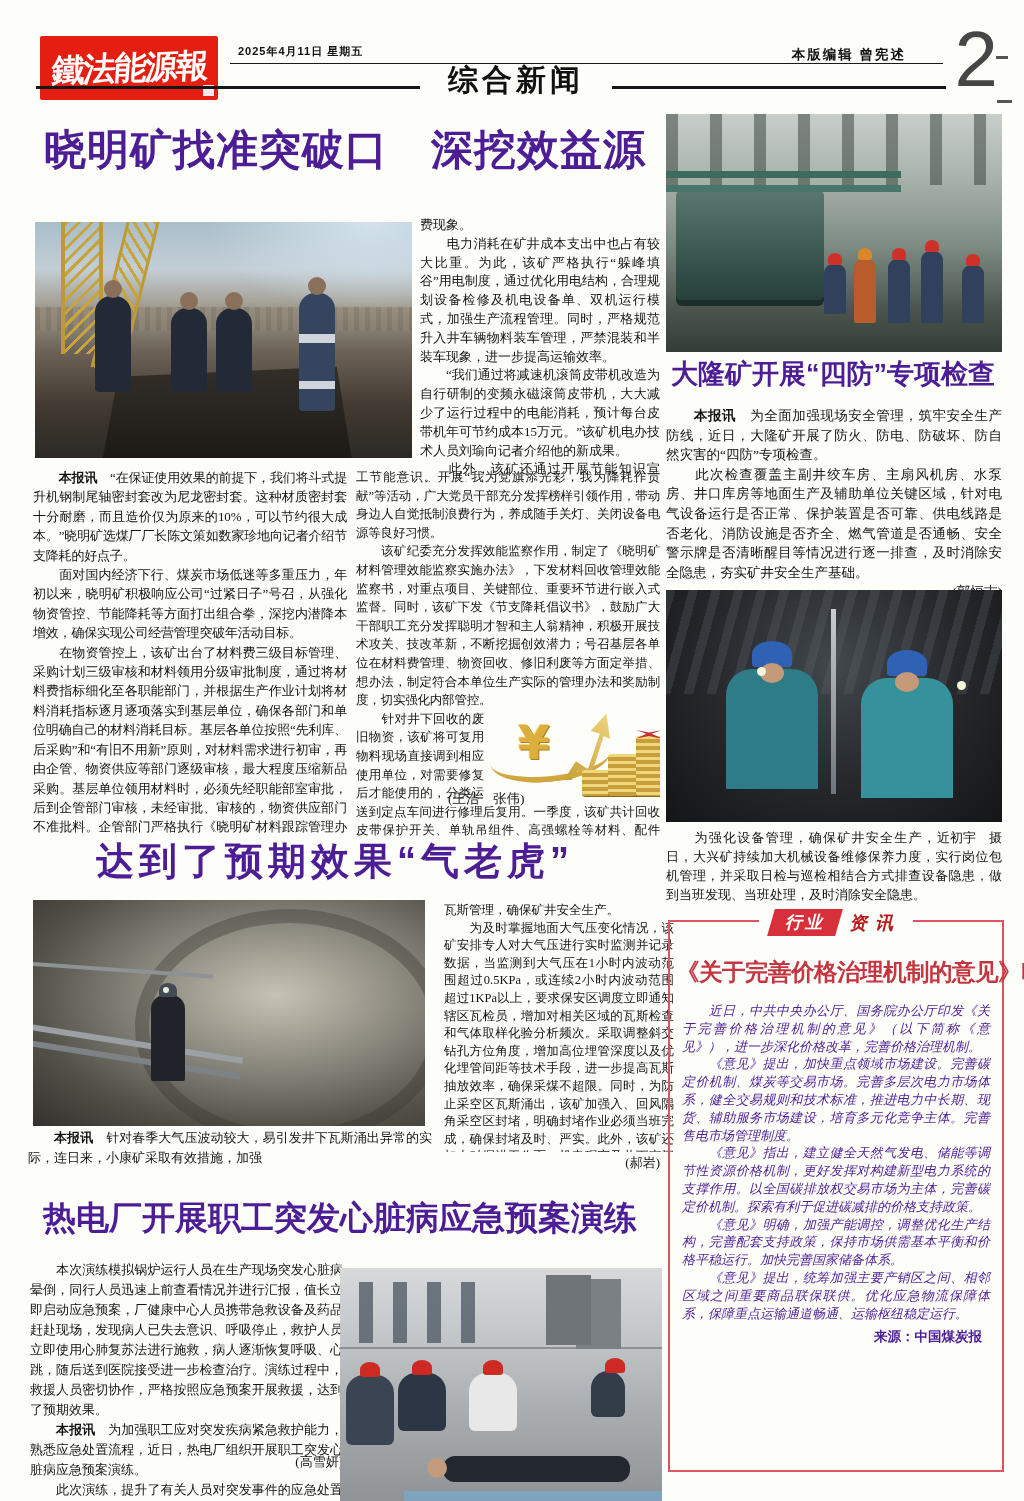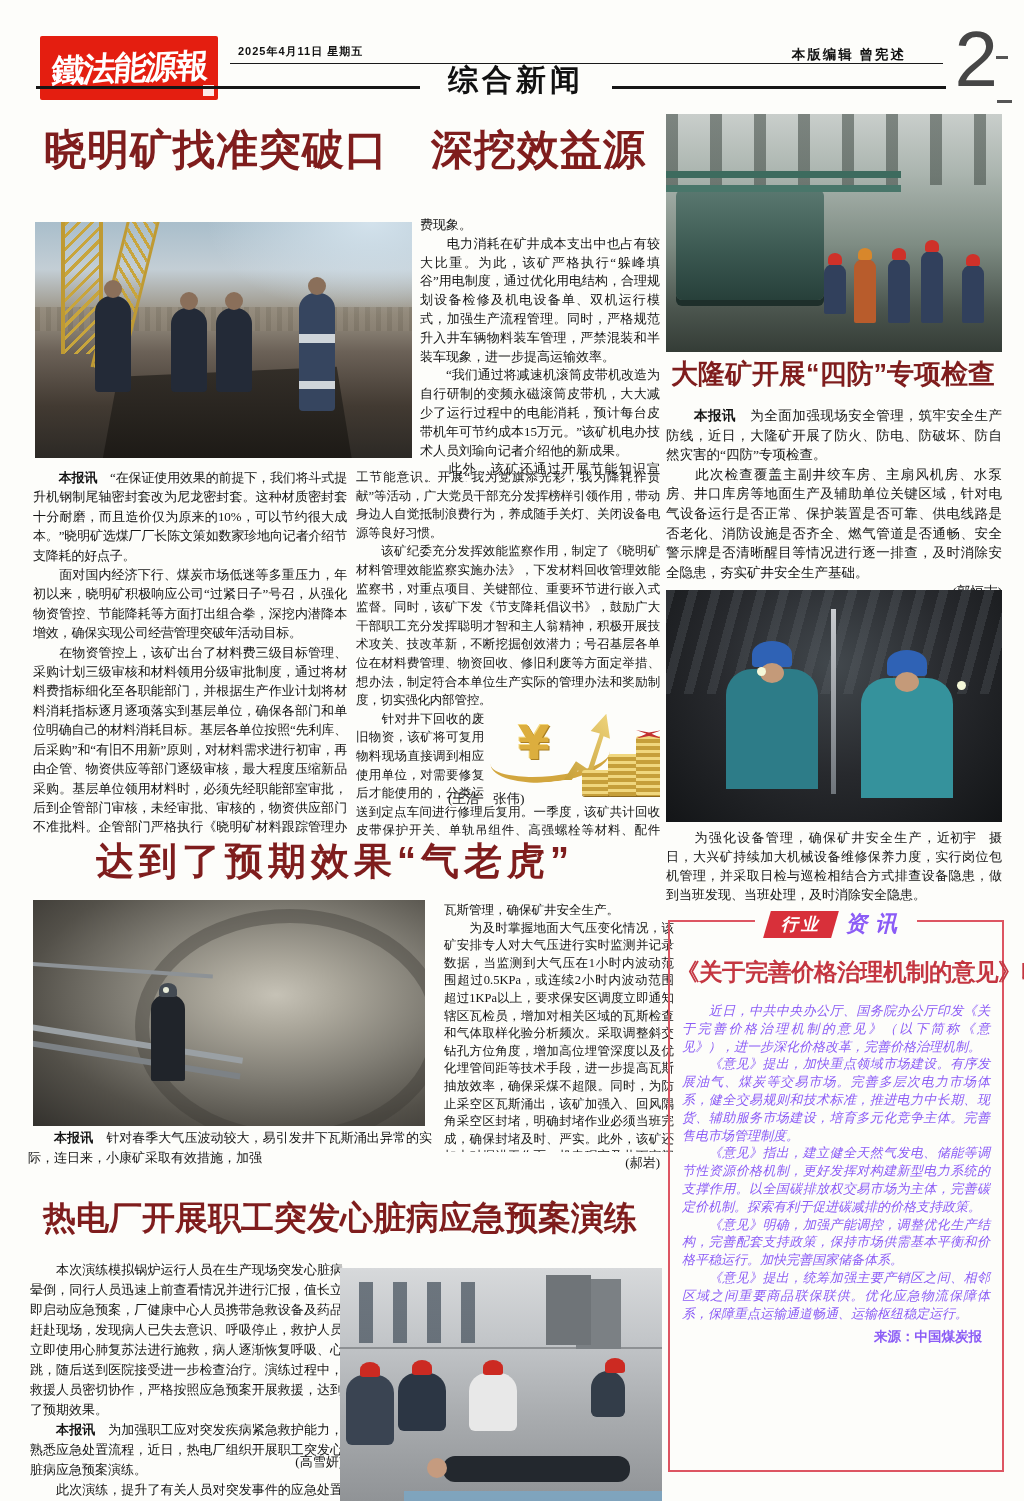--- a/index.html
+++ b/index.html
@@ -16,21 +16,21 @@
   .heditor{right:118px;top:46px;font-family:"Liberation Sans",sans-serif;font-weight:bold;font-size:13.5px;letter-spacing:2px;}
   .thinrule{left:230px;top:63px;width:713px;height:1px;background:#1a1a1a;}
   .section{left:416px;top:60px;width:200px;text-align:center;font-family:"Liberation Sans",sans-serif;
         font-weight:bold;font-size:30px;letter-spacing:4px;}
   .ruleL{left:36px;top:86px;width:384px;height:3px;background:#161616;}
   .ruleR{left:612px;top:86px;width:334px;height:3px;background:#161616;}
   .pagenum{right:26px;top:20px;font-family:"Liberation Sans",sans-serif;font-size:78px;font-weight:400;color:#464646;line-height:1;}
   .pdash1{right:16px;top:56px;width:12px;height:3px;background:#555;}
   .pdash2{right:12px;top:100px;width:15px;height:3px;background:#555;}
   
-  .hl{font-family:"Liberation Sans",sans-serif;font-weight:bold;color:#7f1d1d;text-align:center;margin:0;}
+  .hl{font-family:"Liberation Sans",sans-serif;font-weight:bold;color:#4c1d95;text-align:center;margin:0;}
   .t1{left:30px;top:122px;width:630px;font-size:42px;letter-spacing:1px;}
   .t2{left:660px;top:356px;width:346px;font-size:27px;letter-spacing:0;}
   .t3{left:30px;top:836px;width:610px;font-size:38px;letter-spacing:5px;}
   .t4{left:12px;top:1196px;width:656px;font-size:33px;letter-spacing:0;}
   
   .col{text-align:justify;color:#141414;}
   .col p{margin:0;}
   .lede{font-weight:bold;font-family:"Liberation Sans",sans-serif;}
   .colA{left:420px;top:216px;width:240px;height:266px;font-size:13px;line-height:18.8px;overflow:hidden;}
   .colB{left:33px;top:468px;width:314px;height:372px;font-size:13px;line-height:19.4px;letter-spacing:-.2px;overflow:hidden;}
@@ -123,26 +123,26 @@
   .coins-float .s3{left:146px;width:26px;height:60px;}
   .coins-float .bow{left:146px;top:14px;width:26px;height:12px;background:#c23030;
       clip-path:polygon(0 20%,40% 50%,0 90%,50% 70%,100% 90%,60% 50%,100% 20%,50% 40%);}
   
   .ibox{left:668px;top:920px;width:332px;height:548px;border:2px solid #dd5562;}
   .itag{position:absolute;top:-13px;left:0;width:100%;display:flex;justify-content:center;}
   .itag .wrap{background:#fdfdfa;padding:0 12px;display:flex;align-items:center;}
   .itag .para{background:#d8303a;transform:skewX(-16deg);padding:2px 14px;}
   .itag .para span{display:inline-block;transform:skewX(16deg);color:#fff;font-weight:bold;font-size:17px;
       font-family:"DejaVu Serif",serif;font-style:italic;letter-spacing:3px;}
-  .itag .zixun{color:#8b5cf6;font-weight:bold;font-size:22px;margin-left:10px;letter-spacing:8px;
+  .itag .zixun{color:#b91c1c;font-weight:bold;font-size:18px;margin-left:10px;letter-spacing:8px;
       font-family:Liberation Mono, monospace;font-style:italic;}
   .ititle{margin:34px 6px 0;text-align:center;color:#c43641;font-weight:bold;font-size:23.5px;
       font-family:"DejaVu Serif",serif;letter-spacing:-.5px;white-space:nowrap;}
   .ibody{padding:14px 12px 0;text-align:justify;}
-  .ibody p{margin:0;font-size:13px;line-height:17.8px;font-family:"DejaVu Serif",serif;font-style:italic;color:#8b5cf6;}
+  .ibody p{margin:0;font-size:13px;line-height:17.8px;font-family:"DejaVu Serif",serif;font-style:italic;color:#4c1d95;}
   .isource{text-align:right;font-weight:bold;font-style:normal !important;font-family:"Liberation Sans",sans-serif !important;
       font-size:13.5px !important;padding:6px 8px 0 0;}
 </style>
 </head>
 <body>
 
 <div class="page">
 
   <div class="abs logo">
     <span>鐵法能源報</span>
@@ -250,21 +250,21 @@
   <div class="abs ibox">
     <div class="itag">
       <div class="wrap">
         <div class="para"><span>行业</span></div>
         <span class="zixun">资讯</span>
       </div>
     </div>
     <div class="ititle">《关于完善价格治理机制的意见》印发</div>
     <div class="ibody">
       <p>　　近日，中共中央办公厅、国务院办公厅印发《关于完善价格治理机制的意见》（以下简称《意见》），进一步深化价格改革，完善价格治理机制。</p>
-      <p>　　《意见》提出，加快重点领域市场建设。有序发展油气、煤炭等交易市场。完善多层次电力市场体系，健全交易规则和技术标准，推进电力中长期、现货、辅助服务市场建设，培育多元化竞争主体。完善售电市场管理制度。</p>
+      <p>　　《意见》提出，加快重点领域市场建设。完善碳定价机制、煤炭等交易市场。完善多层次电力市场体系，健全交易规则和技术标准，推进电力中长期、现货、辅助服务市场建设，培育多元化竞争主体。完善售电市场管理制度。</p>
       <p>　　《意见》指出，建立健全天然气发电、储能等调节性资源价格机制，更好发挥对构建新型电力系统的支撑作用。以全国碳排放权交易市场为主体，完善碳定价机制。探索有利于促进碳减排的价格支持政策。</p>
       <p>　　《意见》明确，加强产能调控，调整优化生产结构，完善配套支持政策，保持市场供需基本平衡和价格平稳运行。加快完善国家储备体系。</p>
       <p>　　《意见》提出，统筹加强主要产销区之间、相邻区域之间重要商品联保联供。优化应急物流保障体系，保障重点运输通道畅通、运输枢纽稳定运行。</p>
       <p class="isource">来源：中国煤炭报</p>
     </div>
   </div>
 
   <h2 class="abs hl t4">热电厂开展职工突发心脏病应急预案演练</h2>
   <div class="abs col colL4">
     <p>　　本次演练模拟锅炉运行人员在生产现场突发心脏病晕倒，同行人员迅速上前查看情况并进行汇报，值长立即启动应急预案，厂健康中心人员携带急救设备及药品赶赴现场，发现病人已失去意识、呼吸停止，救护人员立即使用心肺复苏法进行施救，病人逐渐恢复呼吸、心跳，随后送到医院接受进一步检查治疗。演练过程中，救援人员密切协作，严格按照应急预案开展救援，达到了预期效果。</p>

